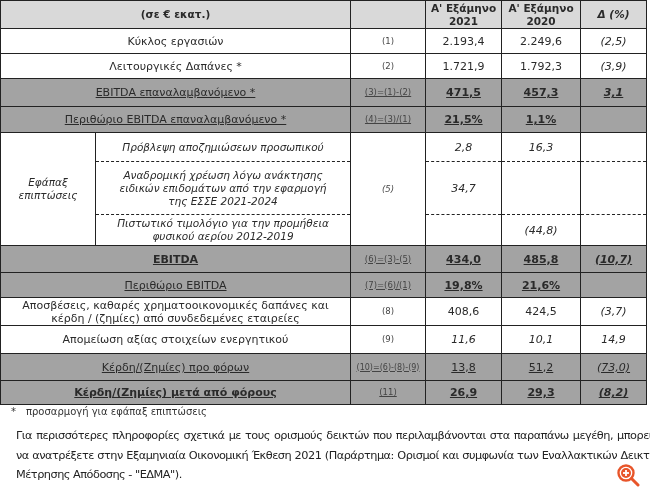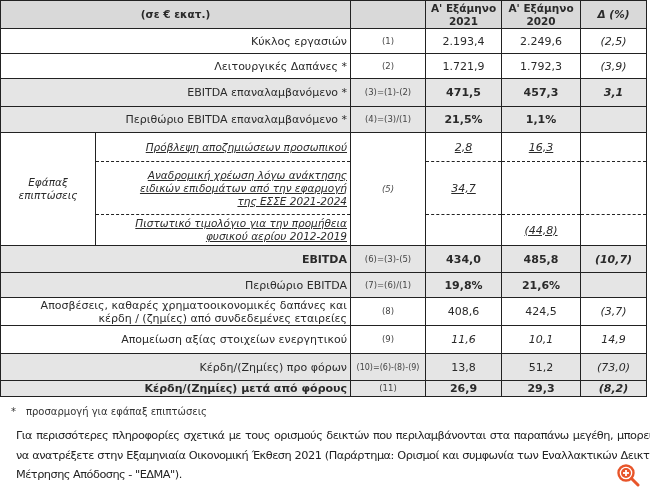--- a/index.html
+++ b/index.html
@@ -12,28 +12,28 @@
       table-layout: fixed;
       font-size: 11px;
       border-radius: 29px;
     }
     table.fin td {
       border: 1.5px solid #222;
       vertical-align: middle;
       padding: 0 3px;
       line-height: 13px;
     }
-    .grey td { background: #e5e5e5; }
+    .grey td { background: #a3a3a3; text-decoration: underline; }
     .hdr td { background: #d9d9d9; font-weight: bold; text-align: center; font-size: 10.5px; line-height: 12px; }
-    .lbl { text-align: right; margin-left: 38px; }
+    .lbl { text-align: center; margin-left: 38px; }
     .ref { text-align: center; font-size: 8.5px; color: #444; }
     .num { text-align: center; }
     .b { font-weight: bold; }
     .i { font-style: italic; text-align: center; }
-    .dash td.sub, .dash td.subv { border-top: 1.5px dashed #222; border-bottom: 1.5px dashed #222; text-decoration: underline; }
+    .dash td.sub, .dash td.subv { border-top: 1.5px dashed #222; border-bottom: 1.5px dashed #222; }
     td.sub { font-style: italic; font-size: 10.5px; line-height: 12.5px; }
     td.oneoff-label { text-align: center; font-style: italic; font-size: 10.5px; line-height: 13px; margin-top: 28px; }
     .footnote { position: absolute; left: 11px; top: 406px; font-size: 10px; color: #333; }
     .footnote .star { margin-right: 10px; }
     .para {
       position: absolute; left: 16px; top: 426px; width: 648px;
       font-size: 11.3px; line-height: 19.5px; color: #222;
       text-align: justify; letter-spacing: -0.5px;
     }
     .zoom-ic { position: absolute; left: 616px; top: 463px; width: 24px; height: 24px; }
@@ -146,21 +146,21 @@
   </tr>
 
   <tr class="grey" style="height:27px">
     <td colspan="2" class="lbl">Κέρδη/(Ζημίες) προ φόρων</td>
     <td class="ref" style="padding:0 1px;font-size:8px">(10)=(6)-(8)-(9)</td>
     <td class="num">13,8</td>
     <td class="num">51,2</td>
     <td class="num i">(73,0)</td>
   </tr>
 
-  <tr class="grey" style="height:16px">
+  <tr class="grey" style="height:24px">
     <td colspan="2" class="lbl b">Κέρδη/(Ζημίες) μετά από φόρους</td>
     <td class="ref">(11)</td>
     <td class="num b">26,9</td>
     <td class="num b">29,3</td>
     <td class="num b i">(8,2)</td>
   </tr>
 </tbody>
   </table>
 
 <div class="footnote">

